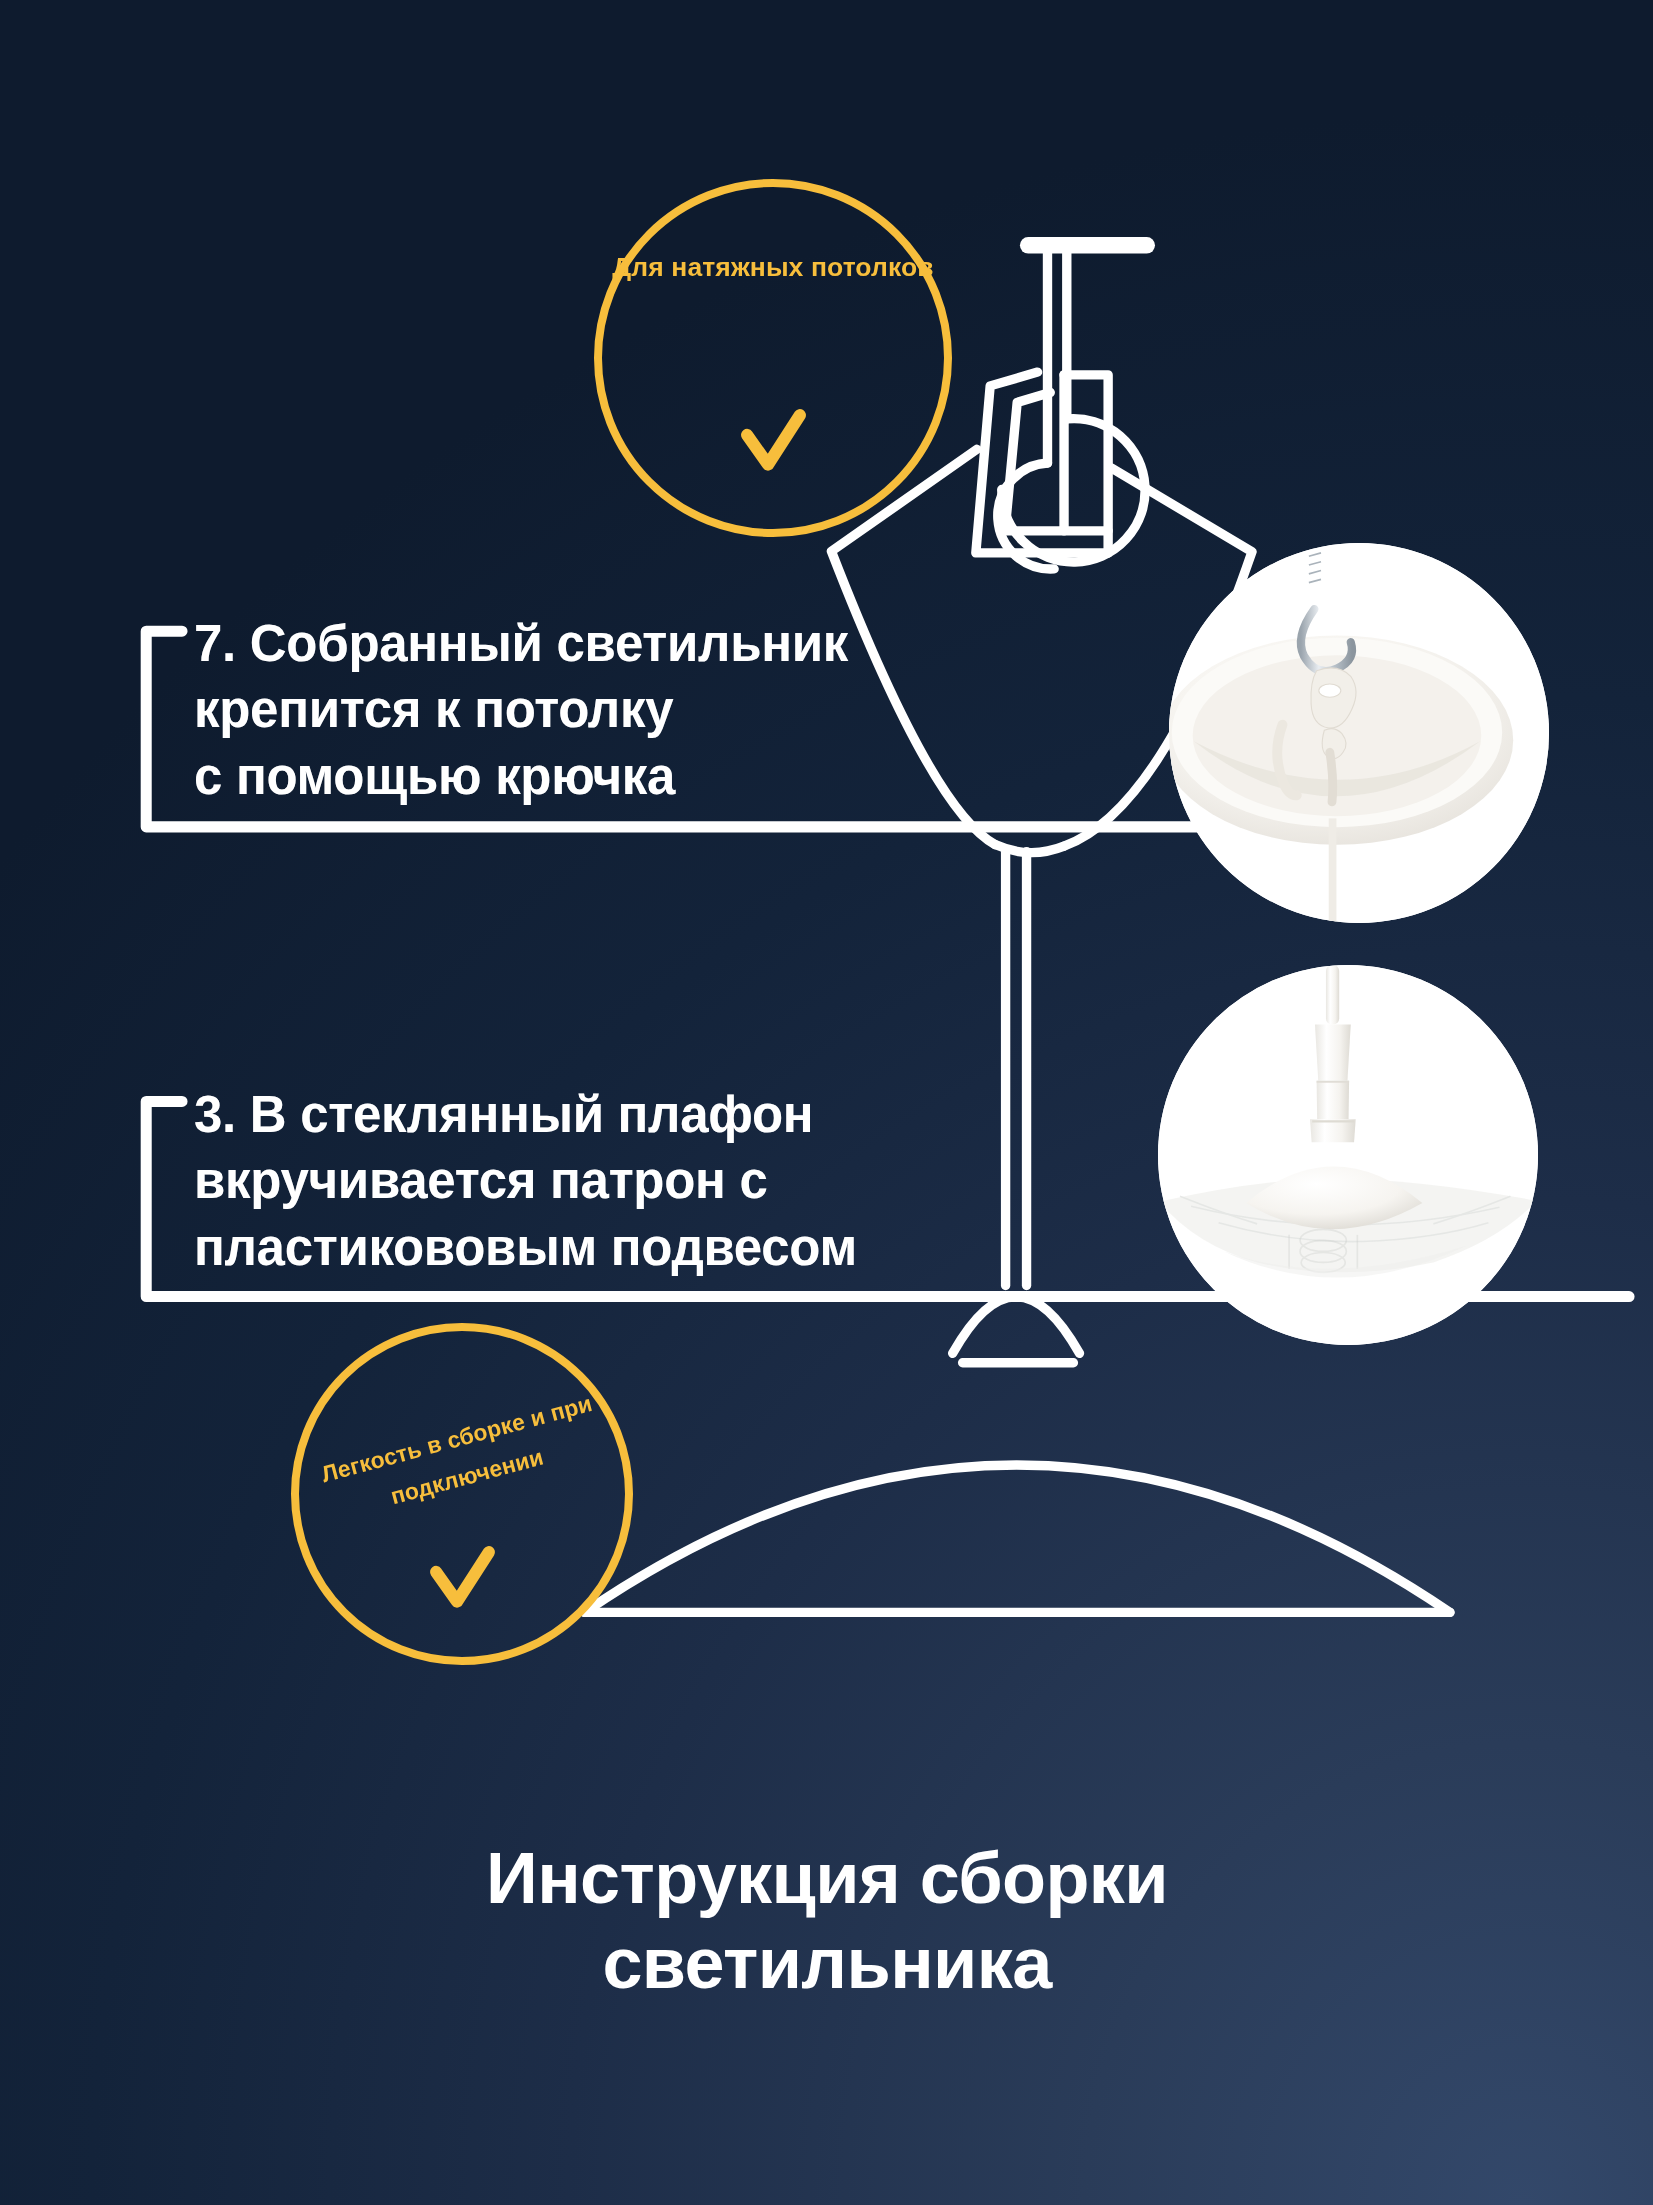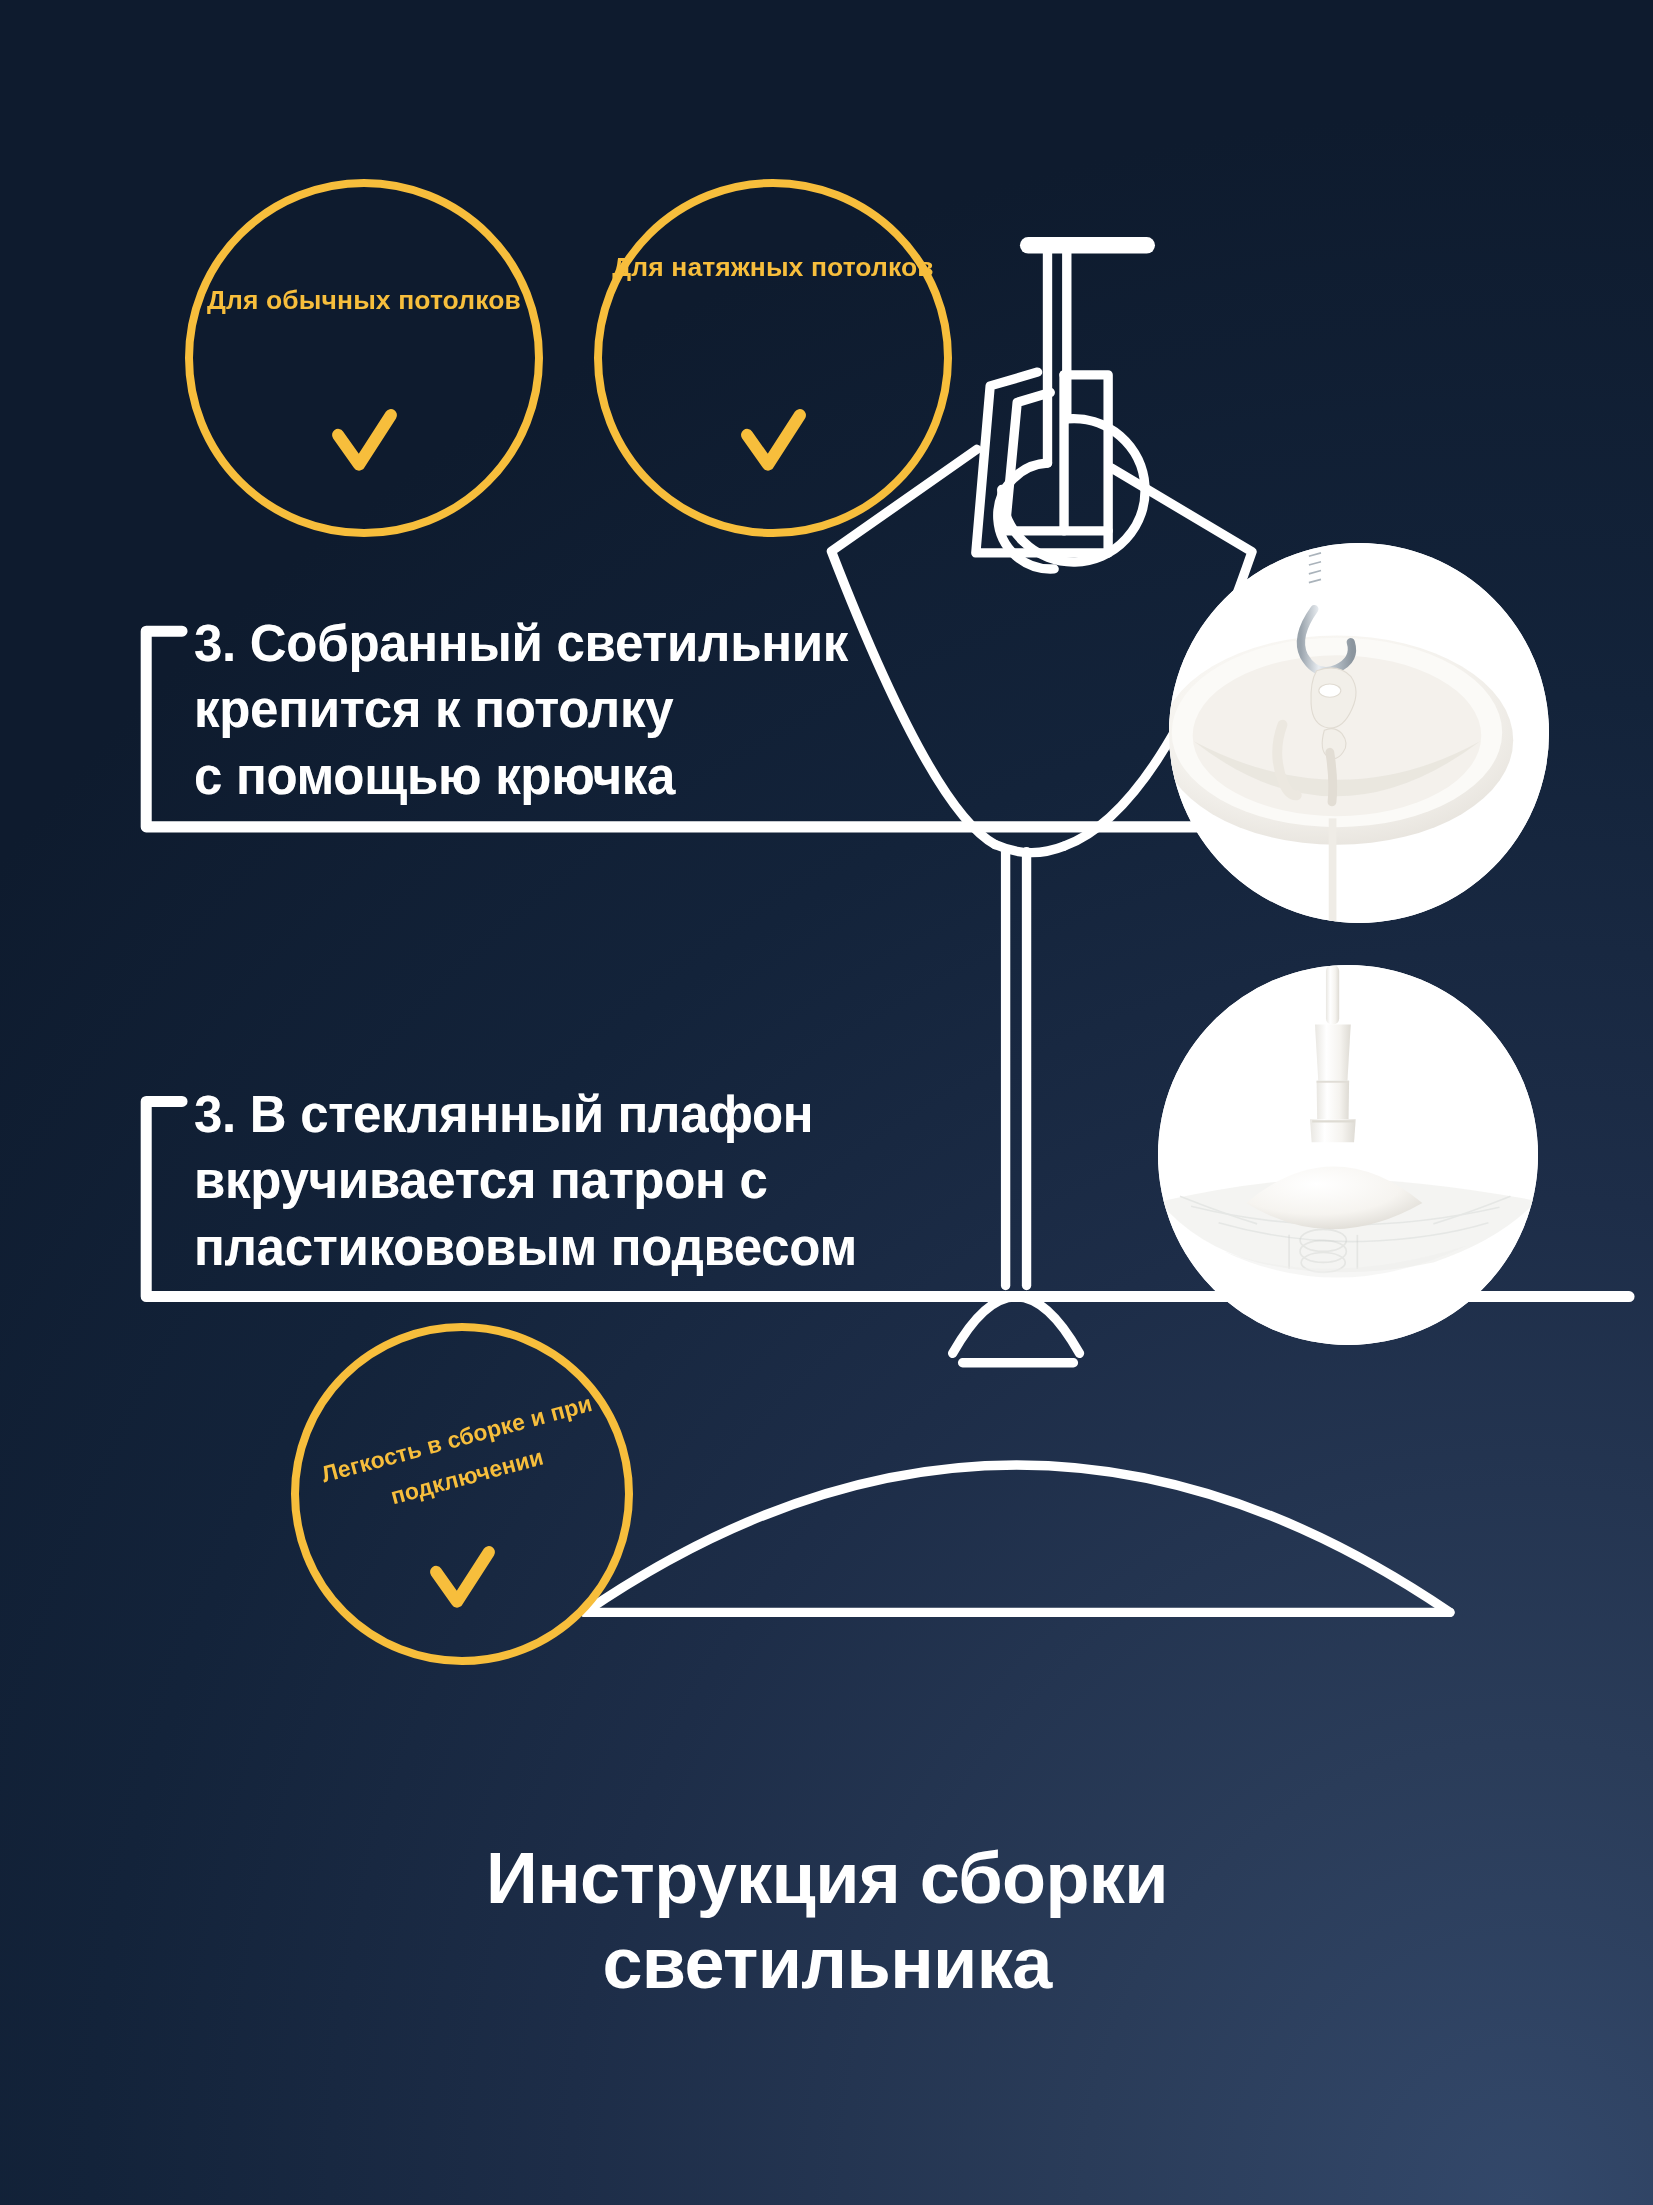--- a/index.html
+++ b/index.html
@@ -187,46 +187,39 @@
         <ellipse cx="300" cy="520" rx="42" ry="20"></ellipse>
         <ellipse cx="300" cy="540" rx="40" ry="18"></ellipse>
         <path d="M238 490 L238 552"></path>
         <path d="M362 490 L362 552"></path>
       </g>
 
       <path d="M120 520 Q310 588 560 510 Q330 620 120 520Z" fill="#eeeeec" opacity=".55"></path>
     </svg>
   </div>
 
-  <div class="badge" style="left:185px;top:179px;width:358px;height:358px;">
-    <span class="badge-txt" style="margin-top:93px;font-size:26.5px;">Для обычных
-потолков</span>
-    <svg class="badge-check" style="bottom:49px;" viewBox="0 0 140 140" xmlns="http://www.w3.org/2000/svg">
-      <path d="M22 58 L60 112 L118 22" fill="none" stroke="#F7BE3C" stroke-width="22" stroke-linecap="round" stroke-linejoin="round"></path>
-    </svg>
-  </div>
 
   <div class="badge" style="left:594px;top:179px;width:358px;height:358px;">
     <span class="badge-txt" style="margin-top:60px;font-size:26.5px;">Для натяжных
 потолков</span>
     <svg class="badge-check" style="bottom:49px;" viewBox="0 0 140 140" xmlns="http://www.w3.org/2000/svg">
       <path d="M22 58 L60 112 L118 22" fill="none" stroke="#F7BE3C" stroke-width="22" stroke-linecap="round" stroke-linejoin="round"></path>
     </svg>
   </div>
 
   <div class="badge" style="left:291px;top:1323px;width:342px;height:342px;">
     <span class="badge-txt" style="margin-top:88px;font-size:23px;line-height:1.7;transform:rotate(-15deg);">Легкость в сборке
 и при подключении</span>
     <svg class="badge-check" style="bottom:40px;" viewBox="0 0 140 140" xmlns="http://www.w3.org/2000/svg">
       <path d="M22 58 L60 112 L118 22" fill="none" stroke="#F7BE3C" stroke-width="22" stroke-linecap="round" stroke-linejoin="round"></path>
     </svg>
   </div>
 
   <div class="step" style="left:194px;top:611px;width:744px;">
-    <div class="step-txt">3. Собранный светильник
+    <div class="step-txt">7. Собранный светильник
 крепится к потолку
 с помощью крючка</div>
   </div>
 
   <div class="step" style="left:194px;top:1082px;width:772px;">
     <div class="step-txt">3. В стеклянный плафон
 вкручивается патрон с
 пластикововым подвесом</div>
   </div>
 

